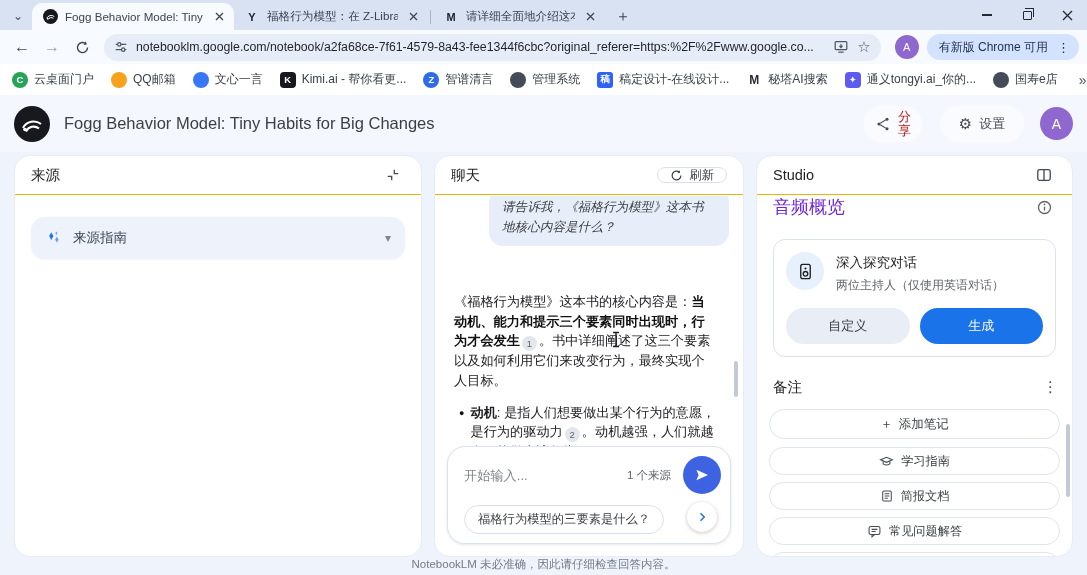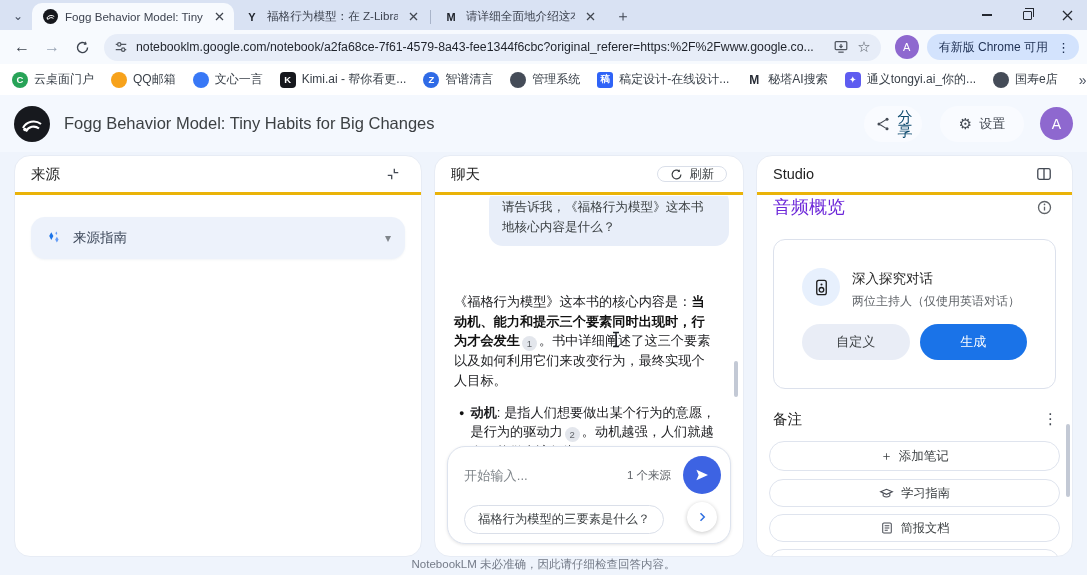--- a/index.html
+++ b/index.html
@@ -37,30 +37,30 @@
 .bm-favicon{width:16px;height:16px;display:flex;align-items:center;justify-content:center;font-size:9.5px;font-weight:bold;flex:none}
 .bm-right{margin-left:auto;display:flex;align-items:center;gap:10px}
 .bm-overflow{font-size:14px;color:#4a5260;padding:0 4px}
 
 
 .app-header{height:57px;display:flex;align-items:center;padding:0 14px;background:#f4f8fe}
 .app-logo{width:36px;height:36px;flex:none}
 .app-title{font-size:16.5px;color:#3c4043;margin-left:14px;flex:1;white-space:nowrap;overflow:hidden}
 .hdr-btn{display:flex;align-items:center;justify-content:center;background:#f9fbff;border-radius:18px;height:36px;color:#444a54;gap:7px}
 .share-btn{width:58px}
-.share-label{display:inline-block;width:14px;font-size:15px;line-height:14px;text-align:center;color:#0c4a6e}
+.share-label{display:inline-block;width:14px;font-size:13px;line-height:14px;text-align:center;color:#b91c1c}
 .settings-btn{width:84px;font-size:13px}
 .gear-glyph{font-size:15px;color:#444a54}
 .app-avatar{width:33px;height:33px;border-radius:50%;color:#fff;font-size:14px;display:flex;align-items:center;justify-content:center;margin-left:16px}
 
 .panel{position:absolute;top:155px;background:#fff;border:1px solid #e7ecf5;border-radius:16px;overflow:hidden}
 #sources-panel{left:14px;width:408px;height:402px}
 #chat-panel{left:434px;width:310px;height:402px}
 #studio-panel{left:756px;width:317px;height:402px}
-.panel-header{height:39px;display:flex;align-items:center;padding:0 16px;border-bottom:3px solid #eab308;font-size:14.5px;color:#1f1f1f}
+.panel-header{height:39px;display:flex;align-items:center;padding:0 16px;border-bottom:1px solid #eab308;font-size:14.5px;color:#1f1f1f}
 .panel-header .spacer{flex:1}
 .icon-btn{display:flex;align-items:center;justify-content:center;width:24px;height:24px}
 
 
 .guide-card{margin:22px 16px 0 16px;height:42px;background:#edf2fb;border-radius:14px;display:flex;align-items:center;padding:0 14px;gap:10px;box-shadow:0 1px 2px rgba(95,110,140,.08)}
 .guide-label{font-size:13.5px;color:#3b4658;flex:1}
 .caret{color:#80868b;font-size:12px}
 
 
 .chat-scroll{position:absolute;top:40px;left:0;right:0;bottom:110px;overflow:hidden}
@@ -77,21 +77,21 @@
 .chat-input{border:none;outline:none;flex:1;font-size:13.2px;font-family:inherit;color:#202124;min-width:0;background:transparent}
 .chat-input::placeholder{color:#80868b}
 .src-count{font-size:11.5px;color:#5f6368;white-space:nowrap;margin-right:4px}
 .send-btn{width:38px;height:38px;border-radius:50%;display:flex;align-items:center;justify-content:center;flex:none}
 .sugg-row{display:flex;align-items:flex-end;padding:11px 14px 0 16px}
 .sugg-chip{height:29px;border:1px solid #dadfe9;border-radius:15px;display:flex;align-items:center;padding:0 13px;font-size:12.3px;color:#3c4043;white-space:nowrap}
 .sugg-next{position:absolute;right:13px;bottom:11px;width:30px;height:30px;border-radius:50%;background:#fff;box-shadow:0 1px 4px rgba(0,0,0,.22);display:flex;align-items:center;justify-content:center}
 
 
 .audio-row{height:38px;display:flex;align-items:flex-start;padding:0 16px;font-size:18px;color:#6d28d9}
-.dd-card{margin:6px 16px 0 16px;border:1px solid #dce1ec;border-radius:12px;padding:28px}
+.dd-card{margin:6px 16px 0 16px;border:1px solid #dce1ec;border-radius:12px;padding:12px}
 .dd-top{display:flex;gap:12px;align-items:flex-start}
 .dd-icon{width:38px;height:38px;border-radius:50%;background:#e7f0fd;display:flex;align-items:center;justify-content:center;flex:none}
 .dd-title{font-size:13.5px;color:#1f1f1f;padding-top:2px}
 .dd-sub{font-size:12px;color:#5f6368;margin-top:5px}
 .dd-btns{display:flex;gap:10px;margin-top:14px}
 .pill-btn{flex:1;height:36px;border-radius:18px;display:flex;align-items:center;justify-content:center;font-size:13px}
 .customize-btn{background:#e9edf6;color:#3c4043}
 .generate-btn{color:#fff}
 .notes-row{display:flex;padding:0 14px 0 16px;margin-top:21px;font-size:14.5px;color:#1f1f1f}
 .dots-v{font-size:15px;color:#444a54;letter-spacing:0}
@@ -317,21 +317,21 @@
     <div style="height:16px;border:1px solid #dadfe9;border-radius:15px;display:flex;align-items:center;gap:6px;padding:0 12px;font-size:12.3px;color:#3c4043">
       <svg width="13" height="13" viewBox="0 0 16 16">
           <path d="M13.4 8a5.4 5.4 0 1 1-1.6-3.8" fill="none" stroke="#3c4043" stroke-width="1.5"></path>
           <path d="M11.6 1.4l.8 3.3-3.3.6z" fill="#3c4043"></path>
         </svg>
       <span>刷新</span>
     </div>
   </div>
 
   <div class="chat-scroll">
-    <div class="user-bubble" style="background: rgb(232, 238, 249);">请告诉我，《福格行为模型》这本书地核心内容是什么？</div>
+    <div class="user-bubble" style="background: rgb(232, 238, 249); font-style: italic;">请告诉我，《福格行为模型》这本书地核心内容是什么？</div>
     <div class="answer">
       <span>《福格行为模型》这本书的核心内容是：</span><b>当动机、能力和提示三个要素同时出现时，行为才会发生</b><span class="cite">1</span><span>。书中详细阐述了这三个要素以及如何利用它们来改变行为，最终实现个人目标。</span>
     </div>
     <div class="bullet">
       <span class="dot">●</span>
       <span><b>动机</b><span>: 是指人们想要做出某个行为的意愿，是行为的驱动力</span><span class="cite">2</span><span>。动机越强，人们就越有可能做出该行为。</span></span>
     </div>
   </div>
   <div class="scrollthumb" id="chat-thumb"></div>
 

